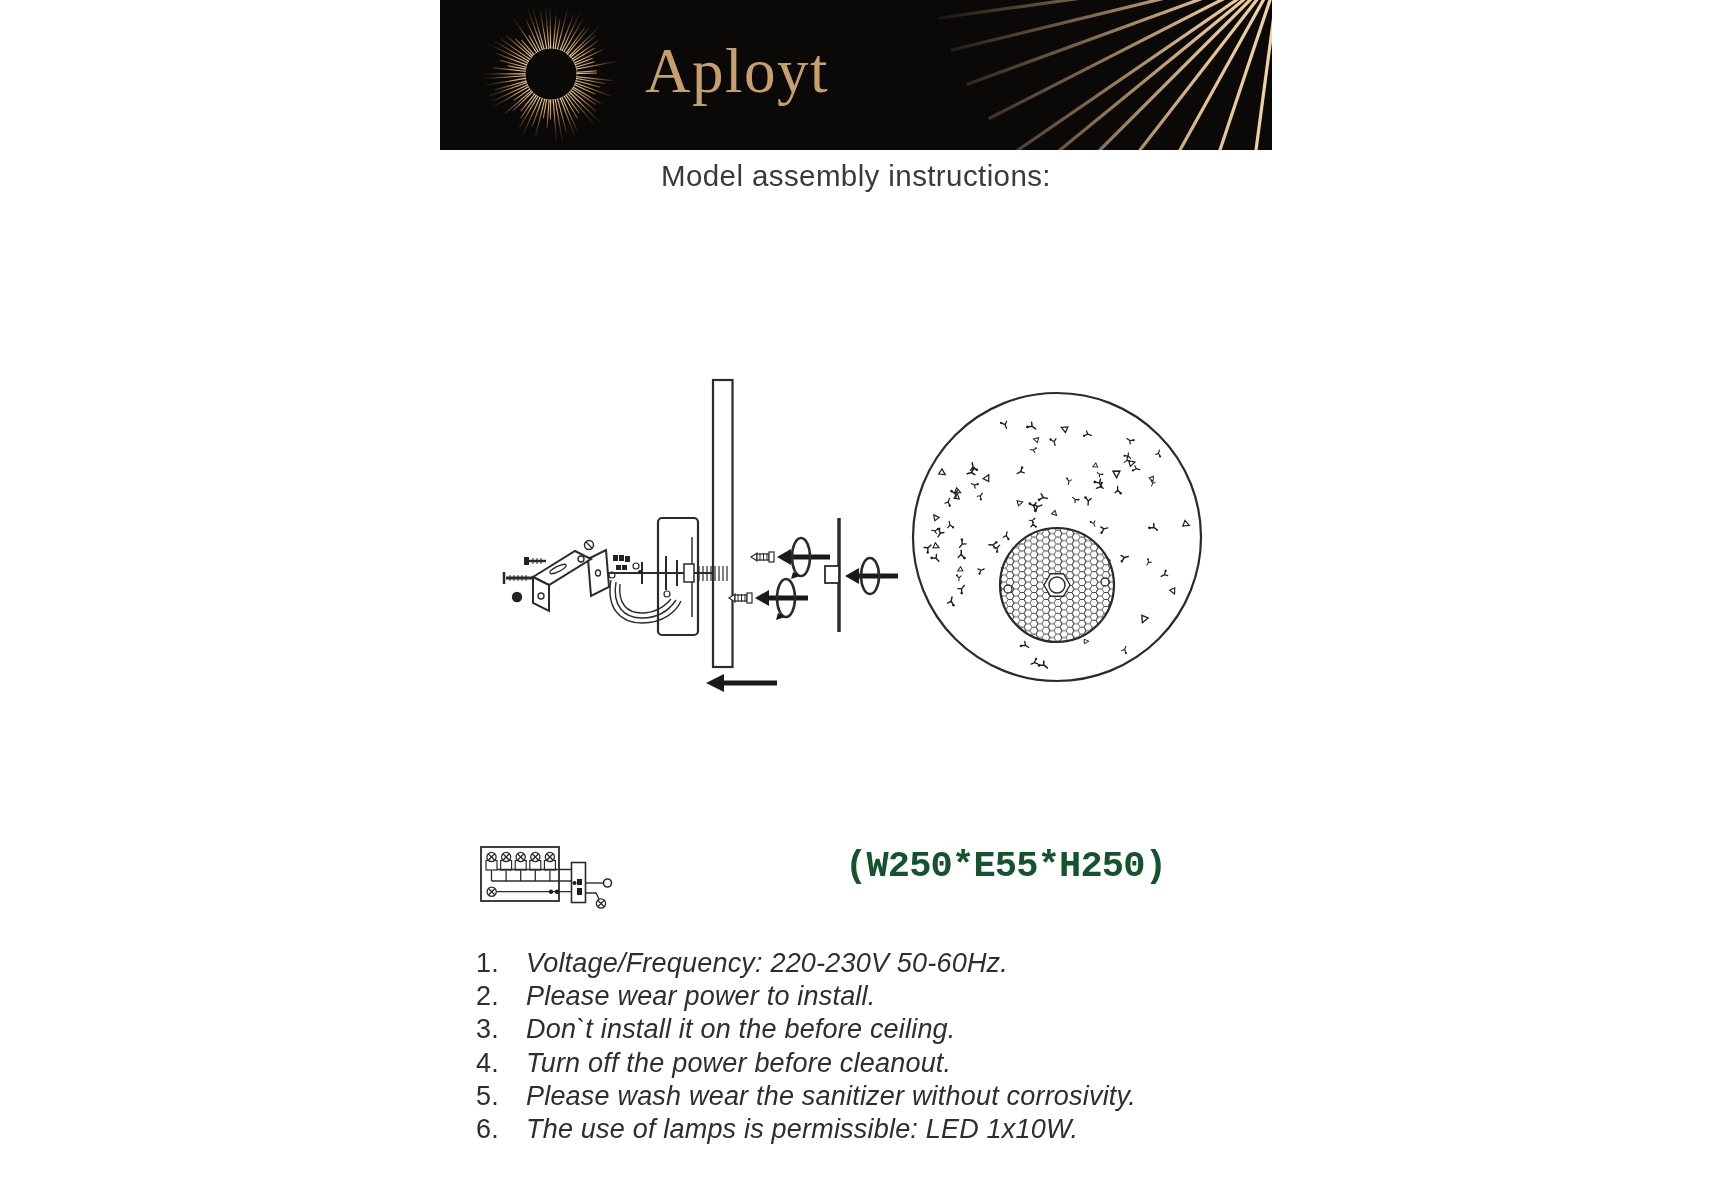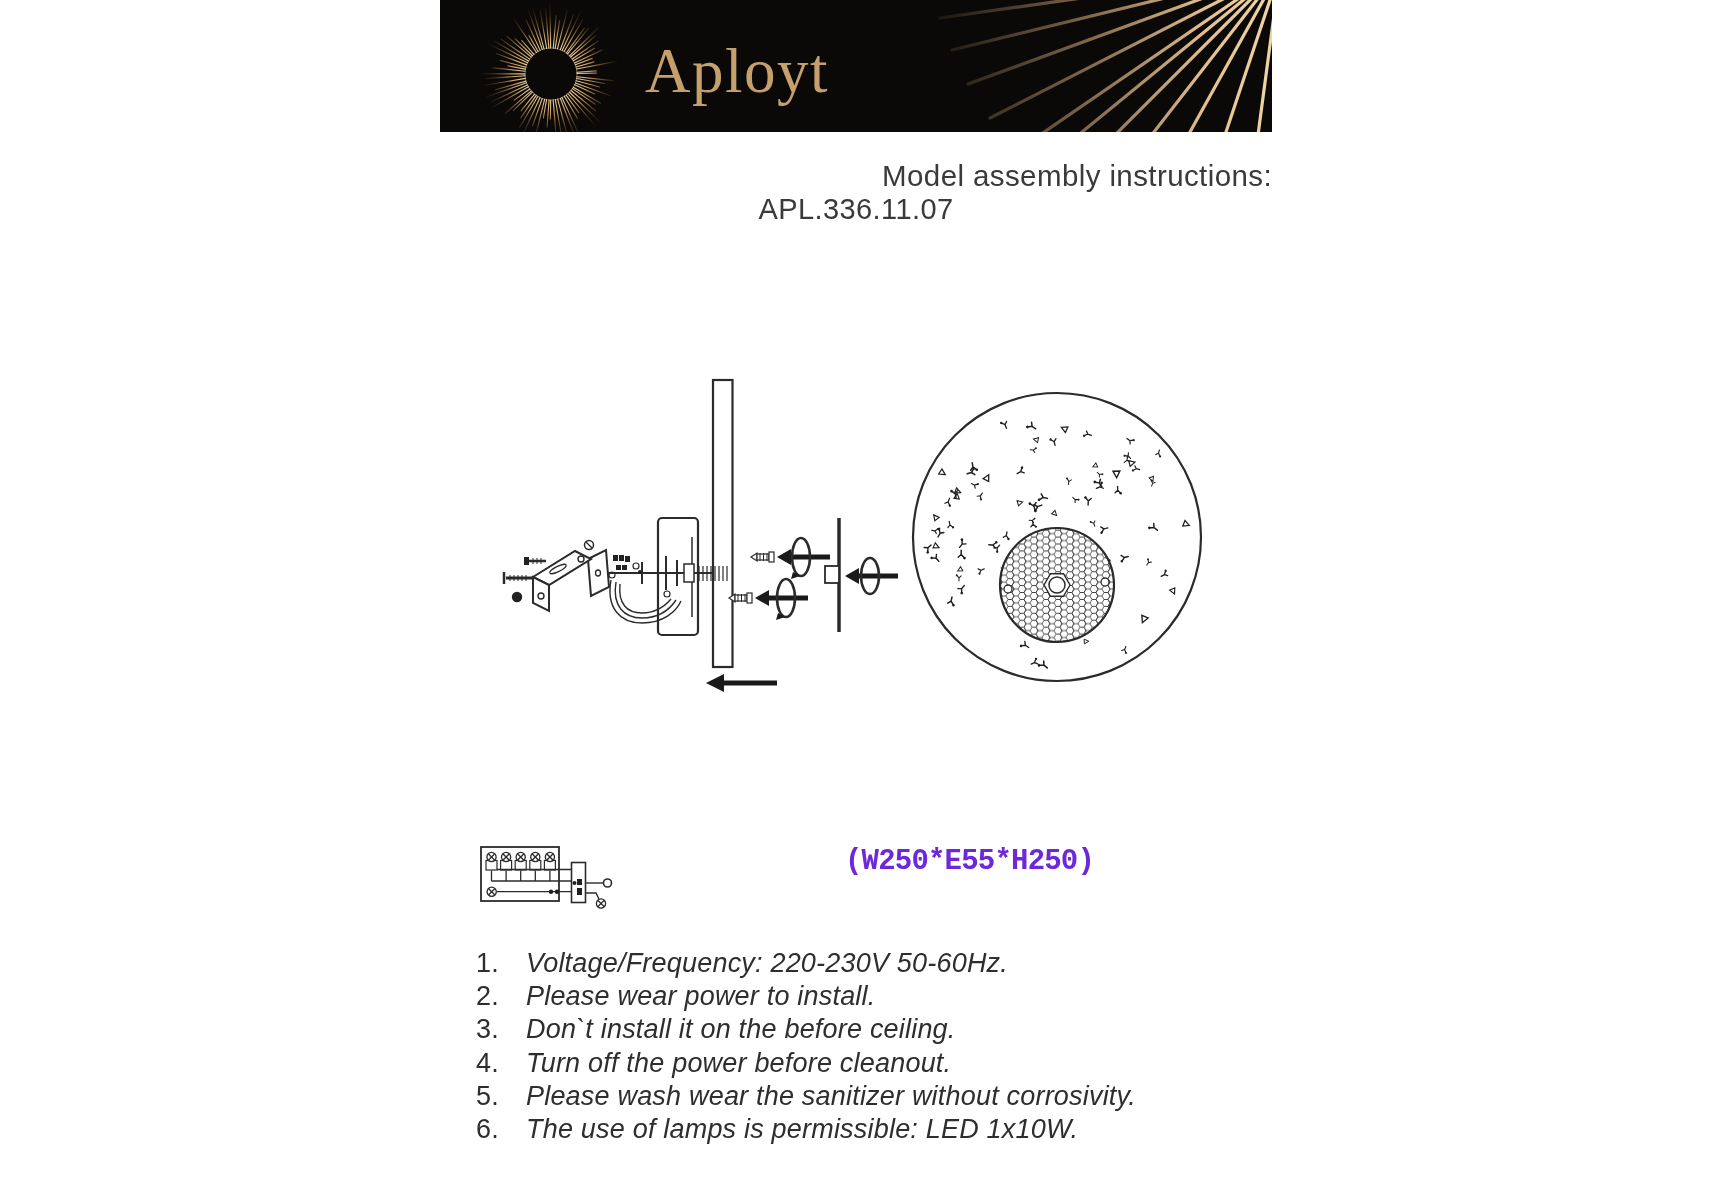--- a/index.html
+++ b/index.html
@@ -1,39 +1,39 @@
 <!DOCTYPE html>
 <html style="--page_bg: #ffffff; --banner_bg: #0b0908; --gold_text: #c6a06c; --gold_ray: #d9b183; --ink: #2b2b2b;"><head>
 <meta charset="utf-8">
 <style>
   html,body{margin:0;padding:0;background:#ffffff;}
   body{width:1715px;height:1200px;overflow:hidden;position:relative;
        font-family:"Liberation Sans",sans-serif;}
   .page{position:absolute;inset:0;background:var(--page_bg,#fff);}
 
   
-  .banner{position:absolute;left:440px;top:0;width:832px;height:132px;
+  .banner{position:absolute;left:440px;top:0;width:832px;height:150px;
           background:var(--banner_bg,#0b0908);overflow:hidden;}
   .logo-svg{position:absolute;left:36px;top:-1px;}
   .brand{position:absolute;left:205px;top:40px;
          font-family:"Liberation Serif",serif;font-size:63px;font-weight:400;
          letter-spacing:1.5px;color:var(--gold_text,#c6a06c);line-height:1;}
   .fan-svg{position:absolute;right:0;top:0;}
 
   
   .title-block{position:absolute;left:440px;top:159px;width:832px;text-align:center;
                color:#3a3a3a;}
-  .title-line1{font-size:29.5px;font-weight:400;letter-spacing:.4px;line-height:34px;text-align:right;}
+  .title-line1{font-size:29.5px;font-weight:400;letter-spacing:.4px;line-height:34px;}
   .title-line2{font-size:29px;font-weight:400;letter-spacing:.4px;line-height:33px;}
 
   
   svg.diagram{position:absolute;}
   .dims{position:absolute;left:845px;top:845px;width:300px;
-        font-family:"Liberation Mono",monospace;font-weight:bold;font-size:29px;
-        letter-spacing:-0.8px;color:#6d28d9;white-space:nowrap;}
+        font-family:"Liberation Mono",monospace;font-weight:bold;font-size:37px;
+        letter-spacing:-0.8px;color:#14532d;white-space:nowrap;}
 
   
   .instructions{position:absolute;left:476px;top:947px;margin:0;padding:0;list-style:none;
                 color:#2e2e2e;font-size:27px;line-height:33.2px;letter-spacing:.2px;}
   .instructions li{display:flex;}
   .instructions .num{width:27px;flex:none;}
   .instructions .txt{margin-left:23px;white-space:nowrap;font-style:italic;}
 </style>
 </head>
 <body>
@@ -148,21 +148,20 @@
           <line x1="228" y1="150" x2="368" y2="-30"></line>
           <line x1="268" y1="150" x2="368" y2="-30"></line>
           <line x1="308" y1="150" x2="368" y2="-30"></line>
           <line x1="344" y1="150" x2="368" y2="-30"></line>
         </g>
     </svg>
   </header>
 
   <div class="title-block">
     <div class="title-line1">Model assembly instructions:</div>
-    <div class="title-line2">APL.336.11.07</div>
   </div>
 
   <svg class="diagram" style="left:440px;top:330px" width="480" height="380" viewBox="440 330 480 380" fill="none" stroke="#2b2b2b" stroke-width="2">
 
     <rect x="713" y="380" width="19.5" height="287" fill="#fff" stroke-width="2.2"></rect>
 
     <rect x="658" y="518" width="40" height="117" rx="4" fill="#fff" stroke-width="2.2"></rect>
     <line x1="692" y1="537" x2="692" y2="617" stroke-width="1.5"></line>
     <circle cx="667" cy="594" r="3" stroke-width="1.2"></circle>
 

